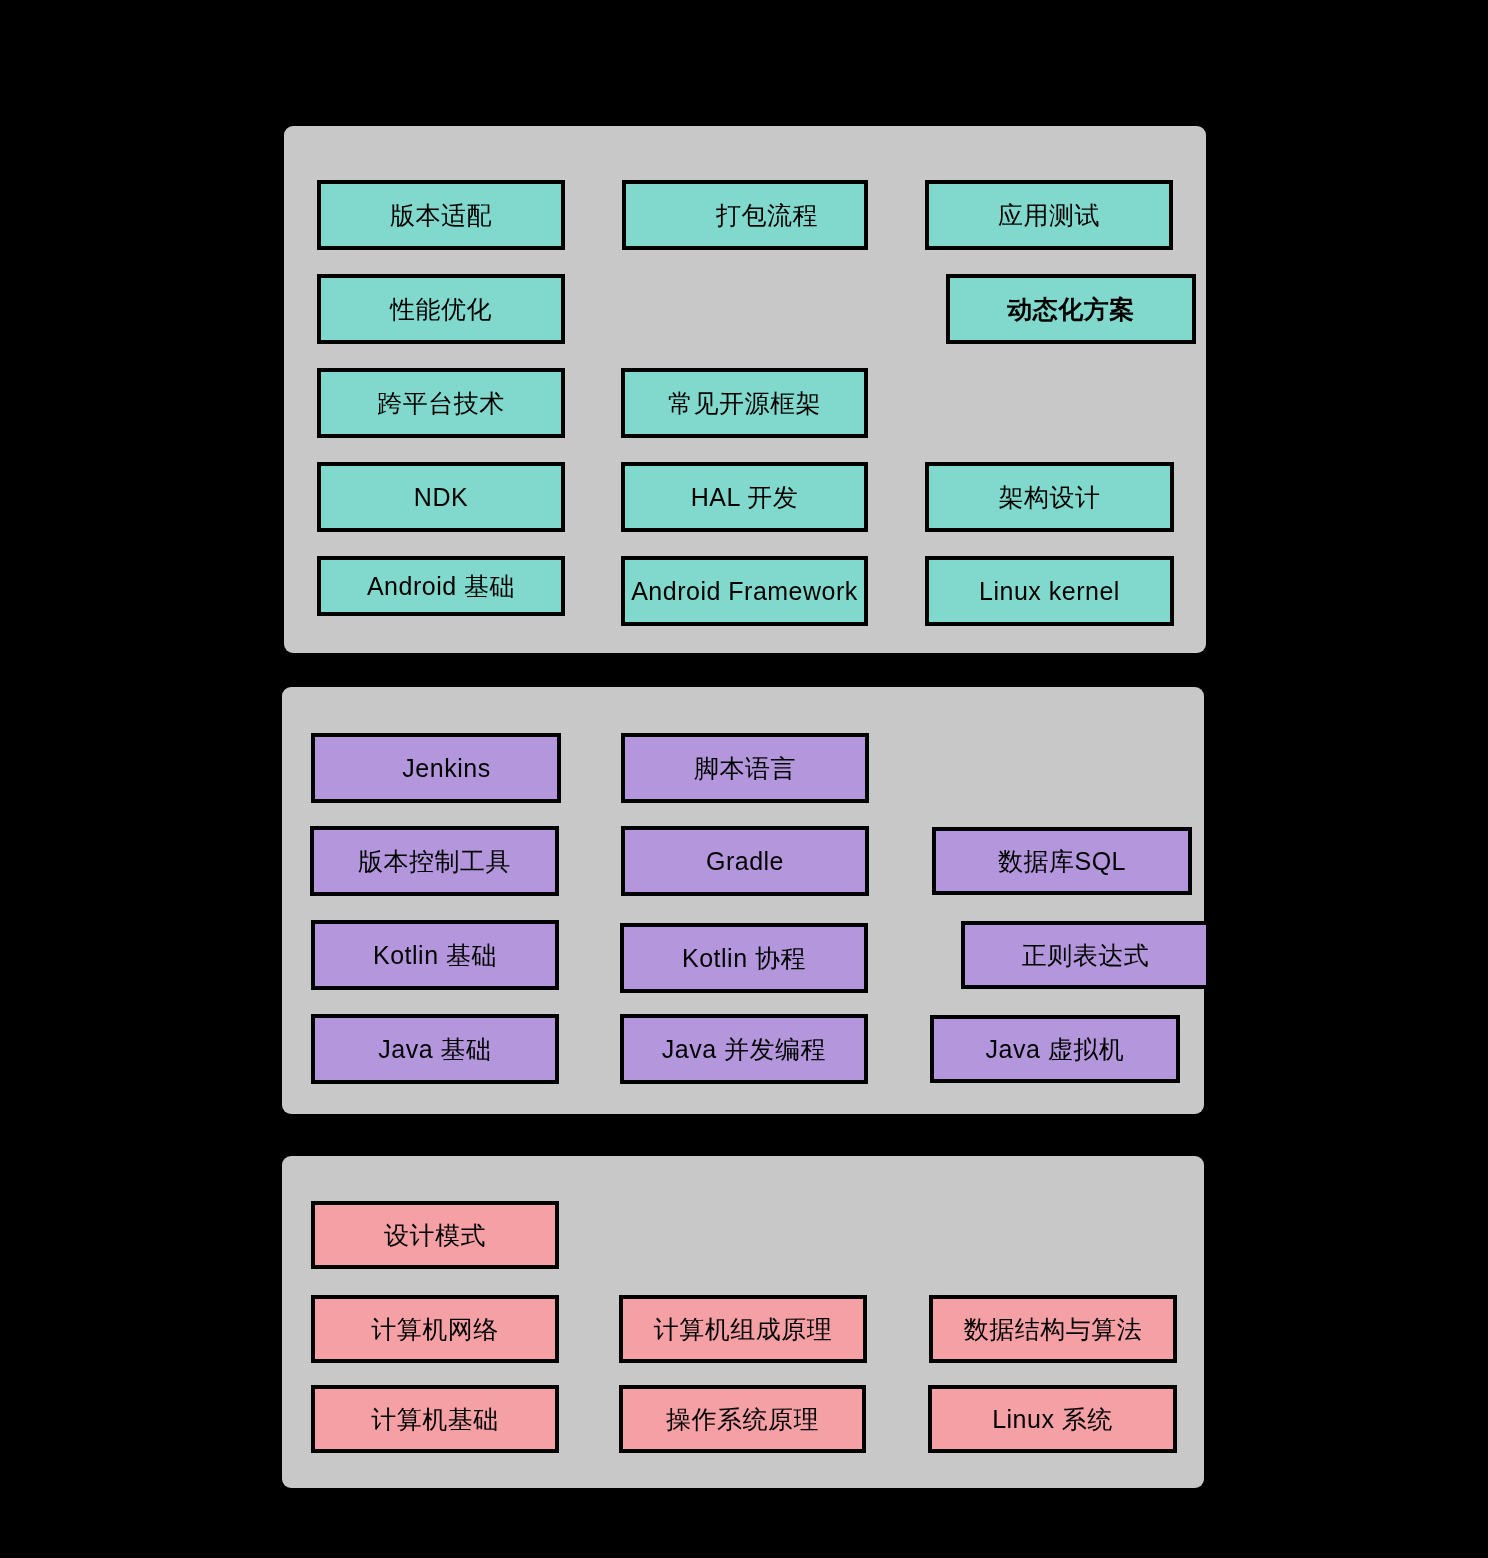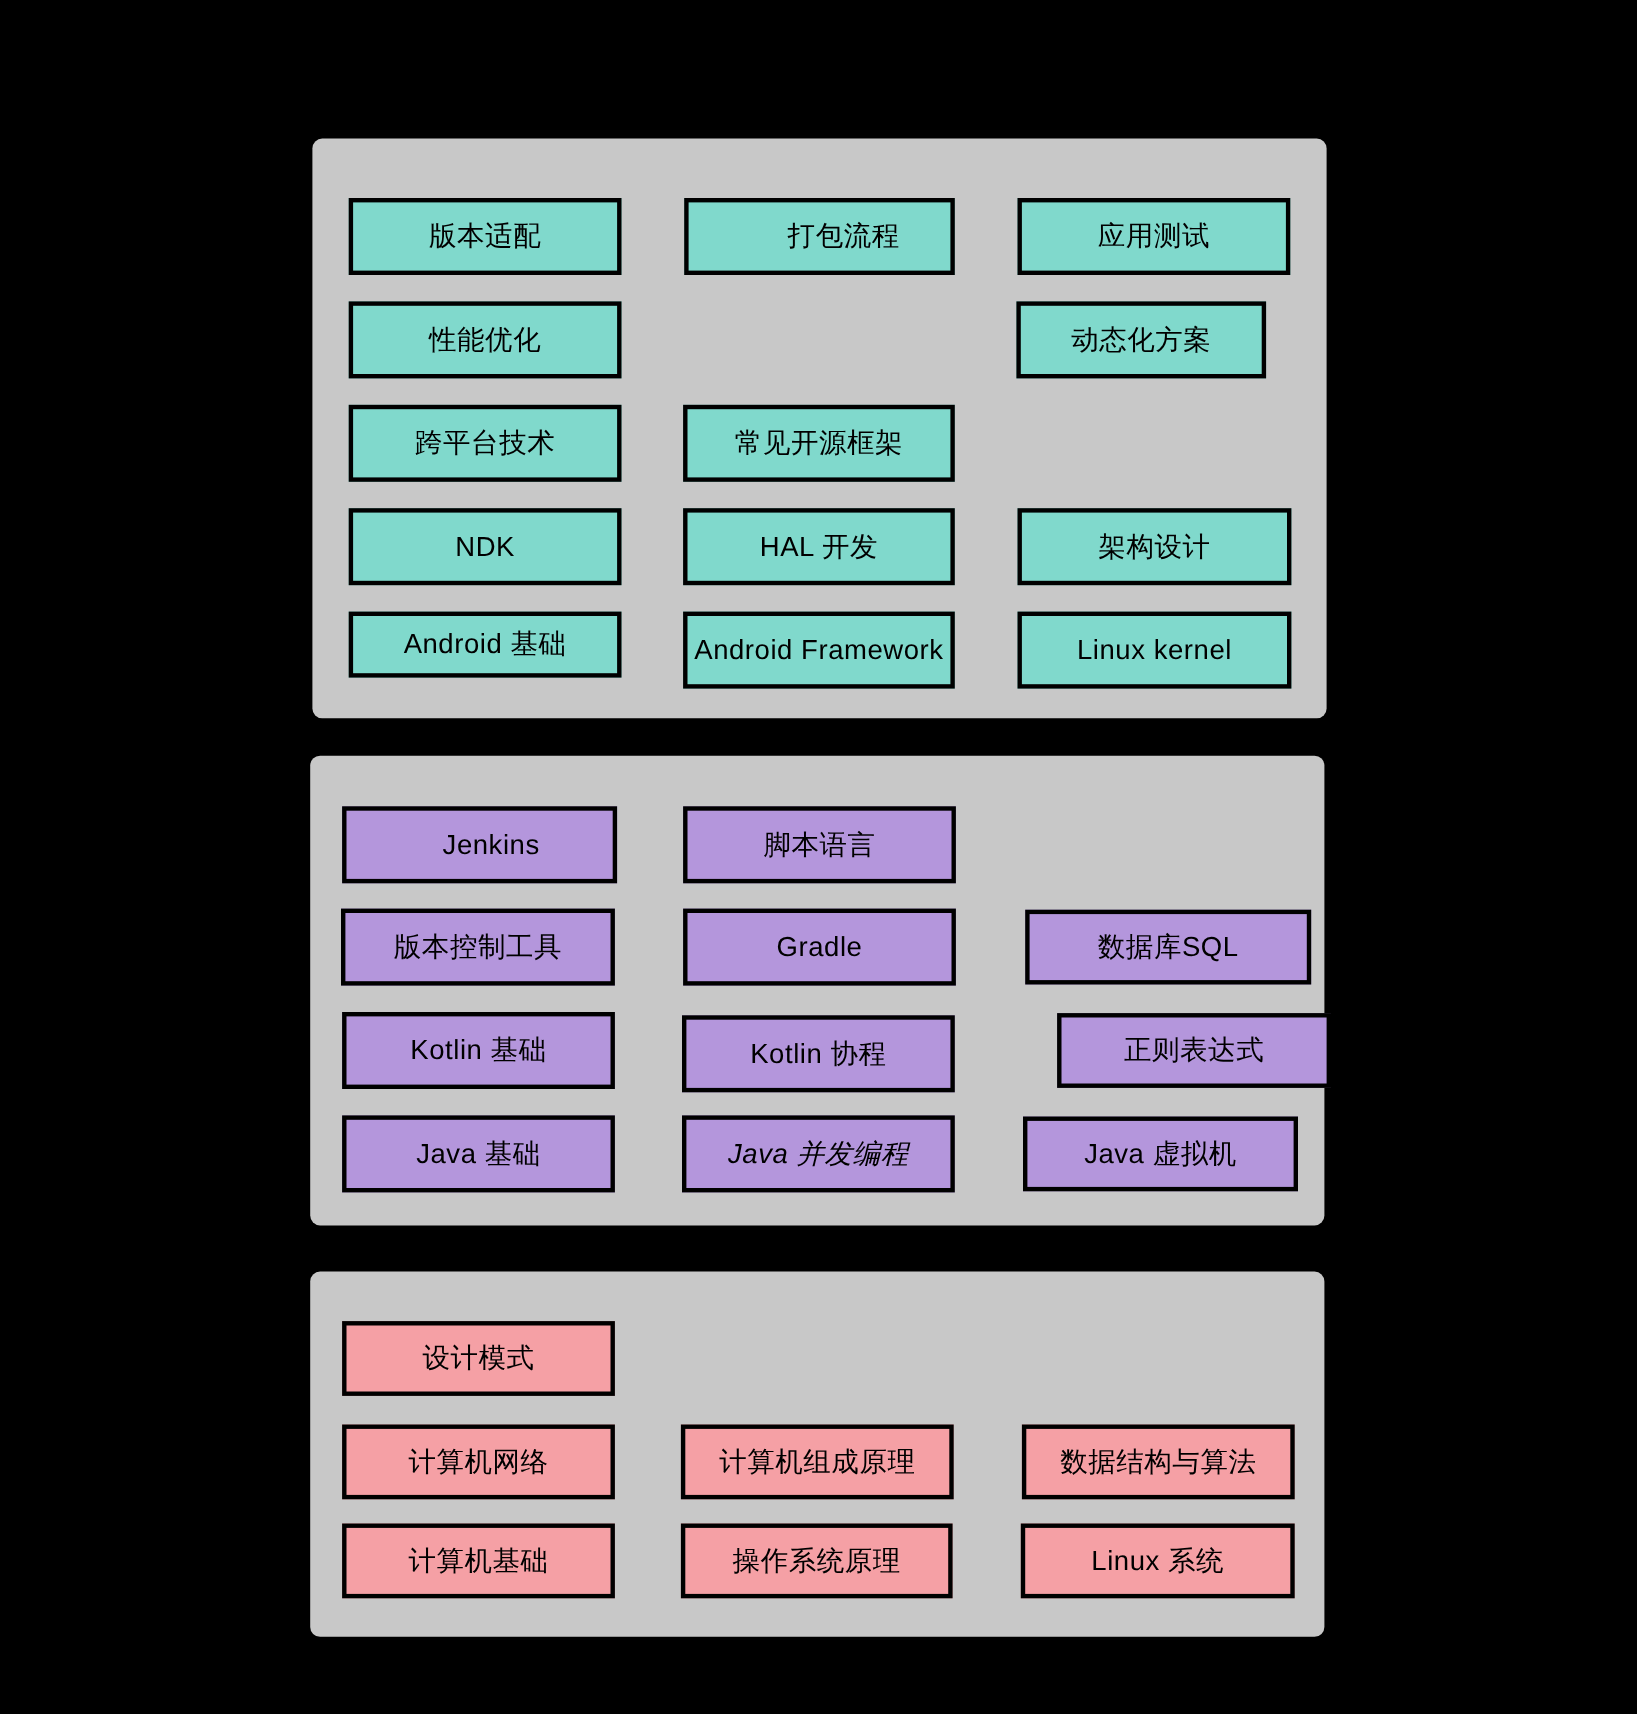--- a/index.html
+++ b/index.html
@@ -62,39 +62,39 @@
 <div class="canvas">
 
   <div class="panel" id="panel-android"></div>
   <div class="panel" id="panel-language"></div>
   <div class="panel" id="panel-cs"></div>
 
 <div class="node green" style="left: 317px; top: 180px; width: 248px; height: 70px;">版本适配</div>
     <div class="node green" style="left: 622px; top: 180px; width: 246px; height: 70px; padding-left: 44px;">打包流程</div>
     <div class="node green" style="left: 925px; top: 180px; width: 248px; height: 70px;">应用测试</div>
     <div class="node green" style="left: 317px; top: 274px; width: 248px; height: 70px;">性能优化</div>
-    <div class="node green" style="left: 924px; top: 274px; width: 227px; height: 70px;">动态化方案</div>
+    <div class="node green" style="left: 946px; top: 274px; width: 250px; height: 70px; font-weight: bold;">动态化方案</div>
     <div class="node green" style="left: 317px; top: 368px; width: 248px; height: 70px;">跨平台技术</div>
     <div class="node green" style="left: 621px; top: 368px; width: 247px; height: 70px;">常见开源框架</div>
     <div class="node green" style="left: 317px; top: 462px; width: 248px; height: 70px;">NDK</div>
     <div class="node green" style="left: 621px; top: 462px; width: 247px; height: 70px;">HAL 开发</div>
     <div class="node green" style="left: 925px; top: 462px; width: 249px; height: 70px;">架构设计</div>
     <div class="node green" style="left: 317px; top: 556px; width: 248px; height: 60px;">Android 基础</div>
     <div class="node green" style="left: 621px; top: 556px; width: 247px; height: 70px;">Android Framework</div>
     <div class="node green" style="left: 925px; top: 556px; width: 249px; height: 70px;">Linux kernel</div>
     <div class="node purple" style="left: 311px; top: 733px; width: 250px; height: 70px; padding-left: 21px;">Jenkins</div>
     <div class="node purple" style="left: 621px; top: 733px; width: 248px; height: 70px;">脚本语言</div>
     <div class="node purple" style="left: 310px; top: 826px; width: 249px; height: 70px;">版本控制工具</div>
     <div class="node purple" style="left: 621px; top: 826px; width: 248px; height: 70px;">Gradle</div>
     <div class="node purple" style="left: 932px; top: 827px; width: 260px; height: 68px;">数据库SQL</div>
     <div class="node purple" style="left: 311px; top: 920px; width: 248px; height: 70px;">Kotlin 基础</div>
     <div class="node purple" style="left: 620px; top: 923px; width: 248px; height: 70px;">Kotlin 协程</div>
     <div class="node purple" style="left: 931px; top: 921px; width: 249px; height: 68px; margin-left: 30px;">正则表达式</div>
     <div class="node purple" style="left: 311px; top: 1014px; width: 248px; height: 70px;">Java 基础</div>
-    <div class="node purple" style="left: 620px; top: 1014px; width: 248px; height: 70px; font-style: italic;">Java 并发编程</div>
+    <div class="node purple" style="left: 620px; top: 1014px; width: 248px; height: 70px;">Java 并发编程</div>
     <div class="node purple" style="left: 930px; top: 1015px; width: 250px; height: 68px;">Java 虚拟机</div>
     <div class="node pink" style="left: 311px; top: 1201px; width: 248px; height: 68px;">设计模式</div>
     <div class="node pink" style="left: 311px; top: 1295px; width: 248px; height: 68px;">计算机网络</div>
     <div class="node pink" style="left: 619px; top: 1295px; width: 248px; height: 68px;">计算机组成原理</div>
     <div class="node pink" style="left: 929px; top: 1295px; width: 248px; height: 68px;">数据结构与算法</div>
     <div class="node pink" style="left: 311px; top: 1385px; width: 248px; height: 68px;">计算机基础</div>
     <div class="node pink" style="left: 619px; top: 1385px; width: 247px; height: 68px;">操作系统原理</div>
     <div class="node pink" style="left: 928px; top: 1385px; width: 249px; height: 68px;">Linux 系统</div>
   </div>
 

